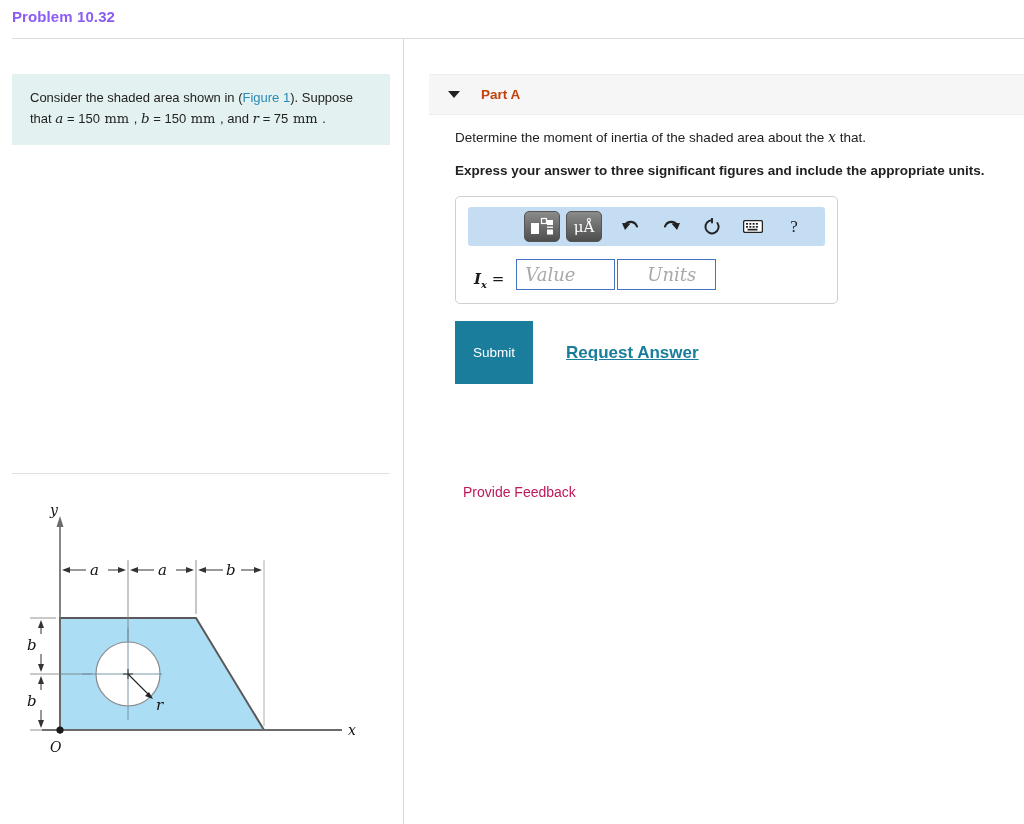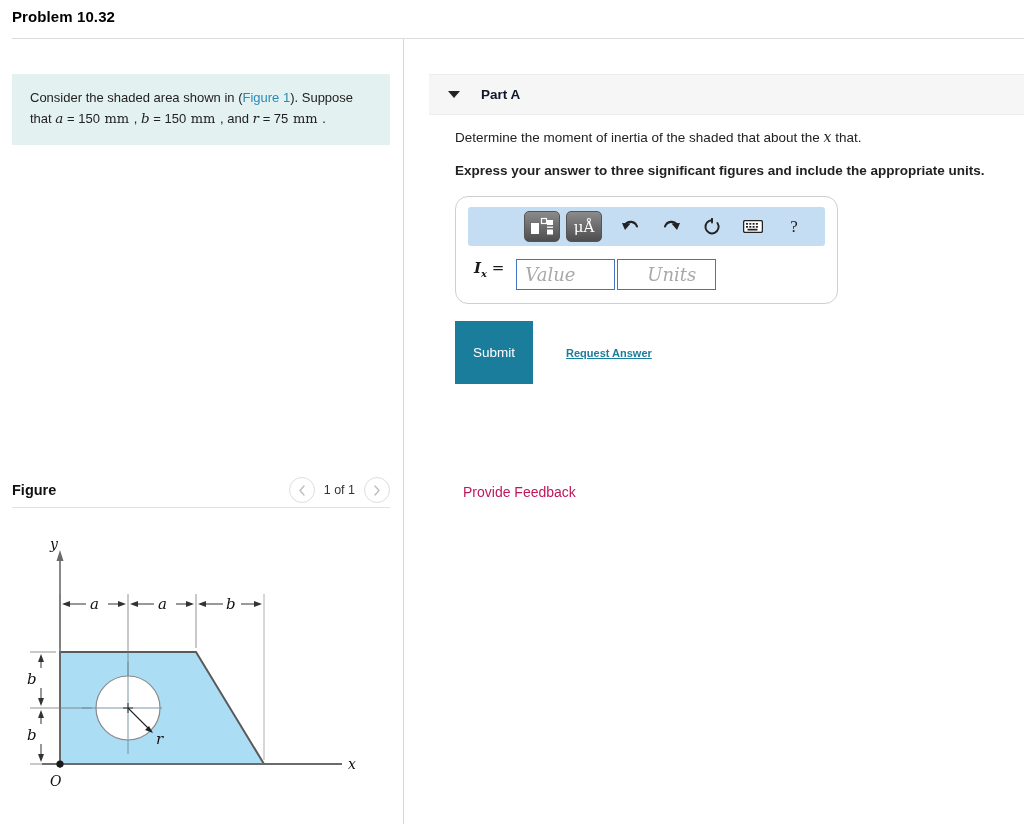--- a/index.html
+++ b/index.html
@@ -13,21 +13,21 @@
   }
 
   
   #page-header {
     height: 38px;
     padding: 8px 0 0 12px;
   }
   #problem-title {
     font-size: 15px;
     font-weight: bold;
-    color: #000000;
+    color: #8b5cf6;
     letter-spacing: .1px;
   }
   #header-rule {
     position: absolute;
     left: 12px; right: 0; top: 38px;
     height: 1px;
     background: #dcdcdc;
   }
 
   
@@ -139,21 +139,21 @@
     border-left: 6px solid transparent;
     border-right: 6px solid transparent;
     border-top: 7px solid #222;
     margin-left: 19px;
     cursor: pointer;
   }
   #partA-title {
     margin-left: 21px;
     font-size: 13.5px;
     font-weight: bold;
-    color: #0f172a;
+    color: #c2410c;
   }
 
   #partA-content {
     position: absolute;
     left: 51px; top: 90px;
     width: 960px;
   }
   #question-text {
     font-size: 13.5px;
     color: #222;
@@ -168,21 +168,21 @@
     font-size: 13.5px;
     font-weight: bold;
     color: #222;
     margin-bottom: 18px;
   }
 
   
   #answer-box {
     width: 383px;
     border: 1px solid #cfcfcf;
-    border-radius: 13px;
+    border-radius: 5px;
     padding: 10px 12px 13px 12px;
     background: #fff;
   }
   #mathbar {
     background: #c5ddf2;
     border-radius: 3px;
     height: 39px;
     display: flex;
     align-items: center;
     padding-left: 56px;
@@ -208,21 +208,21 @@
     margin-left: 7px;
   }
   .tbicon.qmark {
     font-size: 17px;
     color: #222;
     font-family: "Liberation Serif", serif;
   }
 
   #answer-row {
     display: flex;
-    align-items: flex-start;
+    align-items: flex-end;
     margin-top: 13px;
     padding-left: 6px;
   }
   #ans-label {
     font-family: "DejaVu Serif", "Liberation Serif", serif;
     font-size: 15px;
     margin-right: 12px;
     white-space: nowrap;
   }
   #ans-label i { font-style: italic; font-weight: bold; }
@@ -253,21 +253,21 @@
     color: #fff;
     border: none;
     font-size: 13.5px;
     font-family: "Liberation Sans", sans-serif;
     padding: 24px 18px;
     cursor: pointer;
   }
   #request-answer {
     margin-left: 33px;
     color: #1a7d9c;
-    font-size: 11px;
+    font-size: 17px;
     font-weight: bold;
     text-decoration: underline;
     cursor: pointer;
   }
   #provide-feedback {
     position: absolute;
     left: 8px; top: 355px;
     color: #be185d;
     font-size: 14px;
     cursor: pointer;
@@ -283,36 +283,20 @@
 
 <div id="body-wrap">
 
   <div id="left-col">
 
     <div id="statement-box">
       <span>Consider the shaded area shown in (</span><a class="figlink">Figure 1</a><span>). Suppose that </span><span class="mi">a</span><span> = 150 </span><span class="unit">mm</span><span> , </span><span class="mi">b</span><span> = 150 </span><span class="unit">mm</span><span> , and </span><span class="mi">r</span><span> = 75 </span><span class="unit">mm</span><span> .</span>
     </div>
 
     <div id="figure-panel">
-      <div id="figure-head">
-        <div id="figure-label">Figure</div>
-        <div id="fig-nav">
-          <div class="nav-circle">
-            <svg width="8" height="11" viewBox="0 0 8 11">
-              <path d="M6 1 L2 5.5 L6 10" fill="none" stroke="#bdbdbd" stroke-width="1.4" stroke-linecap="round"></path>
-            </svg>
-          </div>
-          <div id="fig-count">1 of 1</div>
-          <div class="nav-circle">
-            <svg width="8" height="11" viewBox="0 0 8 11">
-              <path d="M2 1 L6 5.5 L2 10" fill="none" stroke="#bdbdbd" stroke-width="1.4" stroke-linecap="round"></path>
-            </svg>
-          </div>
-        </div>
-      </div>
       <div id="figure-rule"></div>
 
       <div id="figure-svg-holder">
         
         <svg width="360" height="280" viewBox="0 0 360 280">
 
           <path d="M48,248 L48,136 L184,136 L252,248 Z" fill="#abdef5" stroke="#5a5a5a" stroke-width="2"></path>
 
           <circle cx="116" cy="192" r="32" fill="#ffffff" stroke="#8a8a8a" stroke-width="1.2"></circle>
 
@@ -386,21 +370,21 @@
   <div id="right-col">
 
     <div id="partA-header">
       <div id="partA-caret"></div>
       <div id="partA-title">Part A</div>
     </div>
 
     <div id="partA-content">
 
       <div id="question-text">
-        <span>Determine the moment of inertia of the shaded that about the </span><span class="mi">x</span><span> that.</span>
+        <span>Determine the moment of inertia of the shaded area about the </span><span class="mi">x</span><span> that.</span>
       </div>
 
       <div id="instruction-text">Express your answer to three significant figures and include the appropriate units.</div>
 
       <div id="answer-box">
         <div id="mathbar">
 
           <div class="gbtn">
             <svg width="24" height="20" viewBox="0 0 24 20">
               <rect x="1" y="6" width="8" height="11" fill="#fff"></rect>

